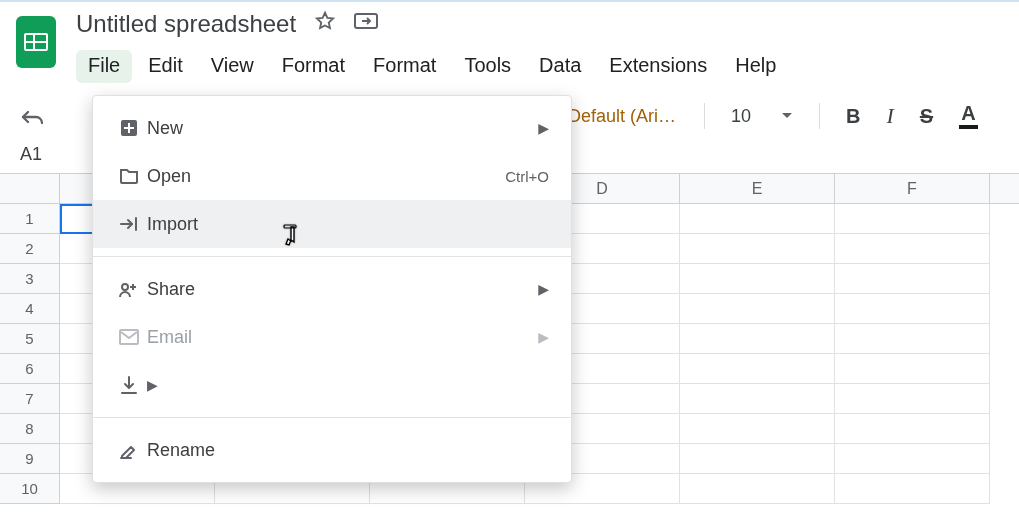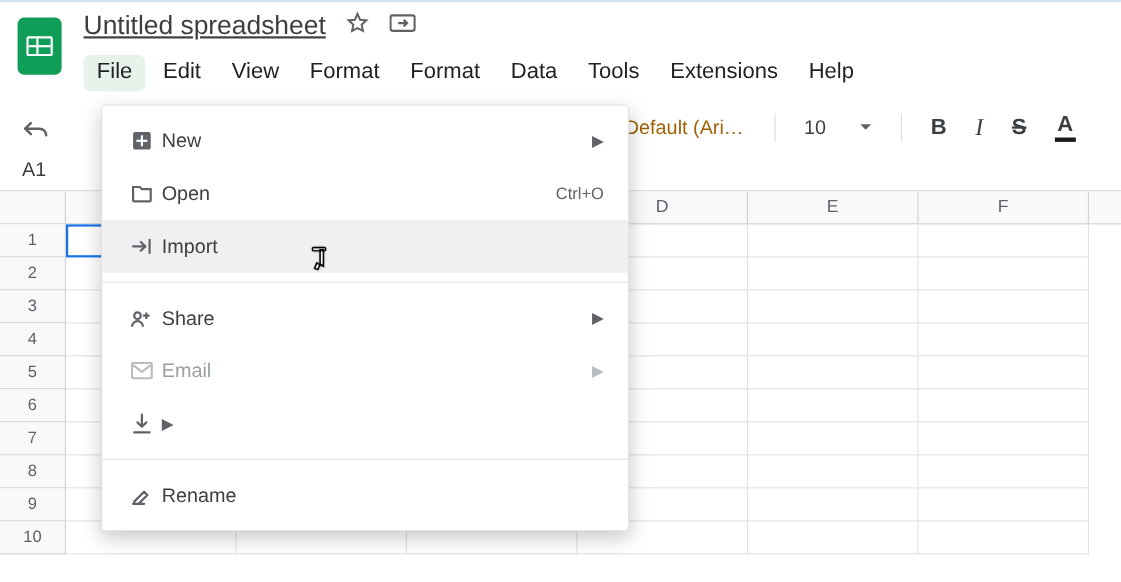--- a/index.html
+++ b/index.html
@@ -12,21 +12,21 @@
 .header { display: flex; align-items: flex-start; padding: 8px 0 0 16px; height: 88px; }
 .logo {
   width: 40px; height: 52px; background: #0f9d58; border-radius: 6px;
   margin-top: 6px; position: relative; display: flex; align-items: center; justify-content: center;
 }
 .logo-grid { width: 24px; height: 18px; border: 2px solid #fff; border-radius: 2px; position: relative; }
 .logo-grid::before { content: ""; position: absolute; top: 50%; left: 0; right: 0; height: 2px; background: #fff; transform: translateY(-50%); }
 .logo-grid::after  { content: ""; position: absolute; left: 35%; top: 0; bottom: 0; width: 2px; background: #fff; }
 
 .title-area { margin-left: 20px; }
-.title-row { display: flex; align-items: center; gap: 18px; font-size: 24px; color: #3c4043; text-decoration: underline; }
+.title-row { display: flex; align-items: center; gap: 18px; font-size: 24px; color: #3c4043; }
 .title-row .icon-btn { font-size: 22px; color: #5f6368; cursor: pointer; }
 
 .menubar { display: flex; gap: 4px; margin-top: 12px; font-size: 20px; color: #202124; }
 .menubar-item { padding: 4px 12px 6px 12px; border-radius: 6px; cursor: pointer; }
 .menubar-item.open { background: #e6f2ea; }
 
 .toolbar {
   display: flex; align-items: center; height: 52px;
   padding-left: 20px; gap: 26px; font-size: 18px; color: #3c4043;
 }
@@ -106,22 +106,22 @@
               <path d="M8 10h8M13 7l3 3-3 3"></path>
             </svg>
       </span>
     </div>
     <div class="menubar">
       <div class="menubar-item open">File</div>
       <div class="menubar-item">Edit</div>
       <div class="menubar-item">View</div>
       <div class="menubar-item">Format</div>
       <div class="menubar-item">Format</div>
+      <div class="menubar-item">Tools</div>
       <div class="menubar-item">Data</div>
-      <div class="menubar-item">Tools</div>
       <div class="menubar-item">Extensions</div>
       <div class="menubar-item">Help</div>
     </div>
   </div>
 </div>
 
 <div class="toolbar">
   <span>
     <svg width="26" height="18" viewBox="0 0 26 18" fill="none" stroke="#5f6368" stroke-width="2.3" stroke-linecap="round" stroke-linejoin="round">
           <path d="M8 4 3 9l5 5"></path>

